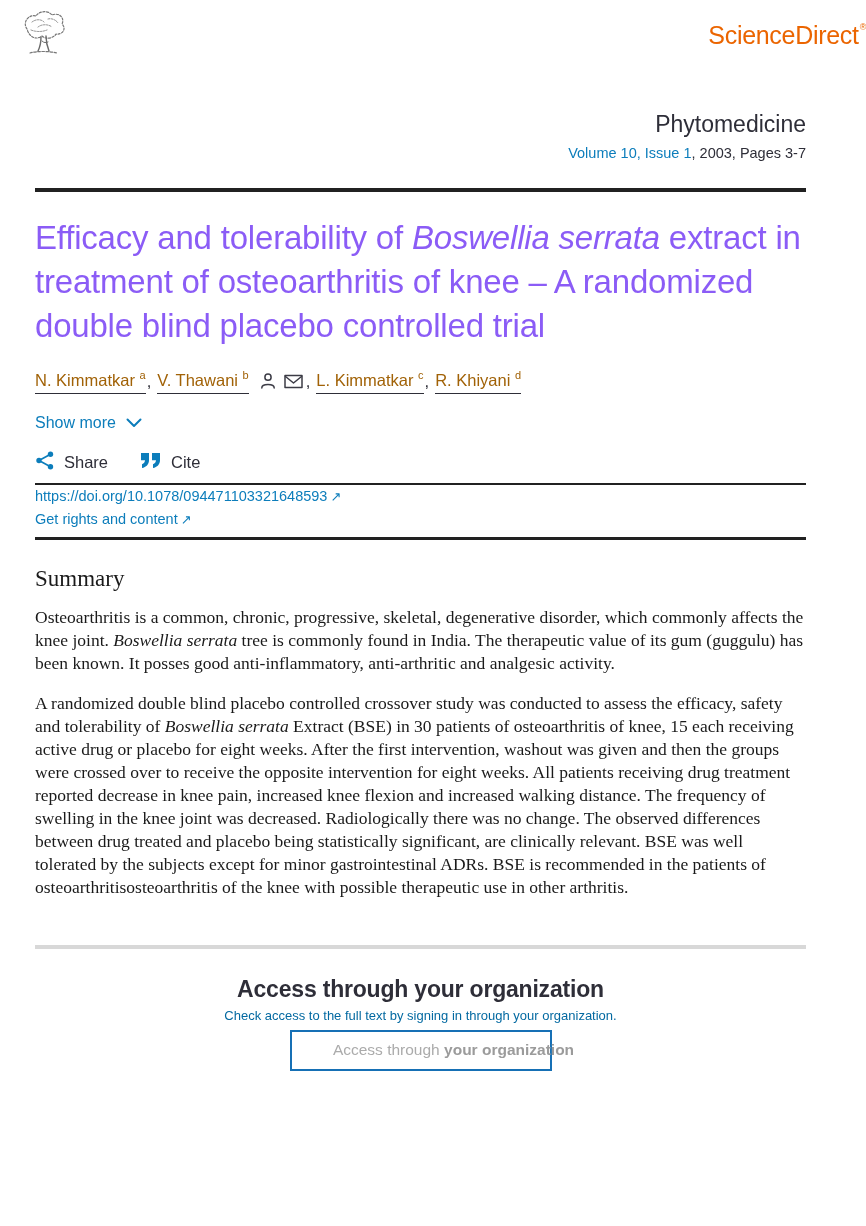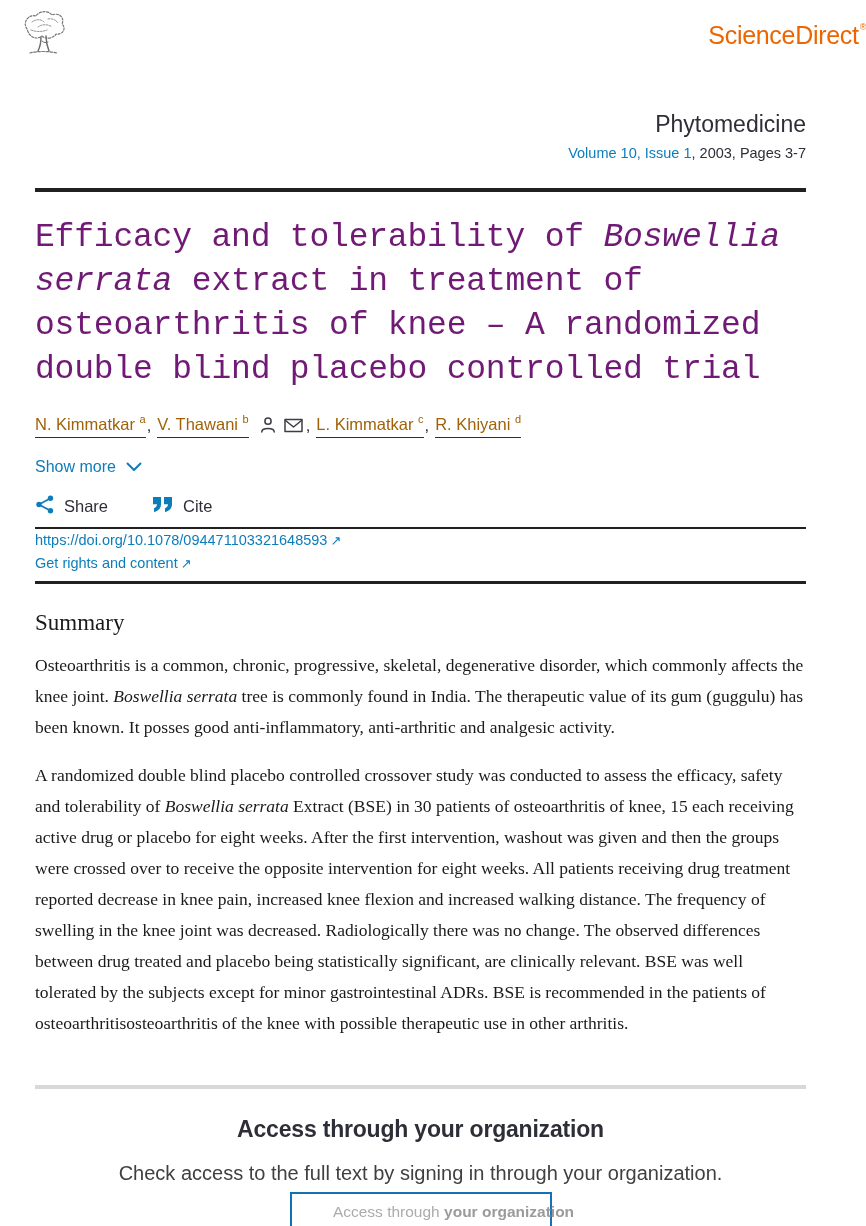--- a/index.html
+++ b/index.html
@@ -24,22 +24,22 @@
 
   
   .rule-thick { border: 0; height: 4px; background: #212121; margin-top: 27px; }
   .rule-mid   { border: 0; height: 2px; background: #212121; margin-top: 9px; }
   .rule-mid2  { border: 0; height: 3px; background: #212121; margin-top: 6px; }
   .rule-light { border: 0; height: 4px; background: #d8d8d8; margin-top: 46px; }
 
   
   h1.article-title {
     margin-top: 24px;
-    font-family: Liberation Mono, monospace;
-    font-size: 33px; font-weight: 400; color: #701a75;
+    font-family: Liberation Sans, sans-serif;
+    font-size: 33px; font-weight: 400; color: #8b5cf6;
     line-height: 44px; letter-spacing: -0.2px;
   }
   h1.article-title em { font-style: italic; font-weight: 400; }
 
   
   .authors { margin-top: 21px; font-size: 16.5px; color: #2e2e38; display: flex; align-items: center; flex-wrap: wrap; }
   .author {
     color: #a16207; text-decoration: none; cursor: pointer;
     border-bottom: 1.5px solid #2e2e38; padding-bottom: 3px;
   }
@@ -47,43 +47,43 @@
   .author-sep { margin: 0 6px 0 1px; }
   .author-icons { display: inline-flex; gap: 7px; margin: 0 2px 0 10px; align-items: center; }
   .author-icons svg { display: block; }
 
   
   .show-more { margin-top: 20px; display: inline-flex; align-items: center; gap: 10px;
     background: none; border: 0; color: #0c7dbb; font-size: 16px; cursor: pointer;
     font-family: "Liberation Sans", sans-serif; }
 
   
-  .actions { margin-top: 19px; display: flex; align-items: center; gap: 44px; }
+  .actions { margin-top: 19px; display: flex; align-items: center; gap: 32px; }
   .action-btn { display: inline-flex; align-items: center; gap: 9px; background: none; border: 0;
     font-size: 16.5px; color: #2e2e38; cursor: pointer; font-family: "Liberation Sans", sans-serif; }
 
   
   .links-block { }
   .ext-link { display: block; color: #0c7dbb; font-size: 14.5px; text-decoration: none; cursor: pointer; line-height: 23px; }
   .ext-arrow { font-size: 13px; margin-left: 3px; }
 
   
   h2.summary-heading { margin-top: 26px; font-family: "Liberation Serif", serif;
     font-size: 23px; font-weight: 400; color: #1a1a1a; }
   .summary p {
     font-family: "Liberation Serif", serif; font-size: 17.5px; color: #1a1a1a;
-    line-height: 31px; margin-top: 14px;
+    line-height: 23px; margin-top: 14px;
   }
   .summary p + p { margin-top: 17px; }
   .summary em { font-style: italic; }
 
   
   .access { text-align: center; }
   .access-heading { margin-top: 27px; font-size: 23px; font-weight: 600; color: #2e2e38; letter-spacing: -0.2px; }
-  .access-sub { margin-top: 19px; font-size: 20px; color: #404040; }
+  .access-sub { margin-top: 5px; font-size: 13px; color: #0369a1; }
   .access-btn {
     margin-top: 7px; width: 262px; height: 41px;
     background: #ffffff; border: 2px solid #1670b5; cursor: pointer;
     font-family: "Liberation Sans", sans-serif; font-size: 15.5px;
     white-space: nowrap; overflow: visible; color: #ababab;
   }
   .access-btn .btn-inner { position: relative; left: 33px; }
   .access-btn strong { font-weight: 700; color: #9b9b9b; }
 
   svg .st { fill: none; stroke-linecap: round; stroke-linejoin: round; }

